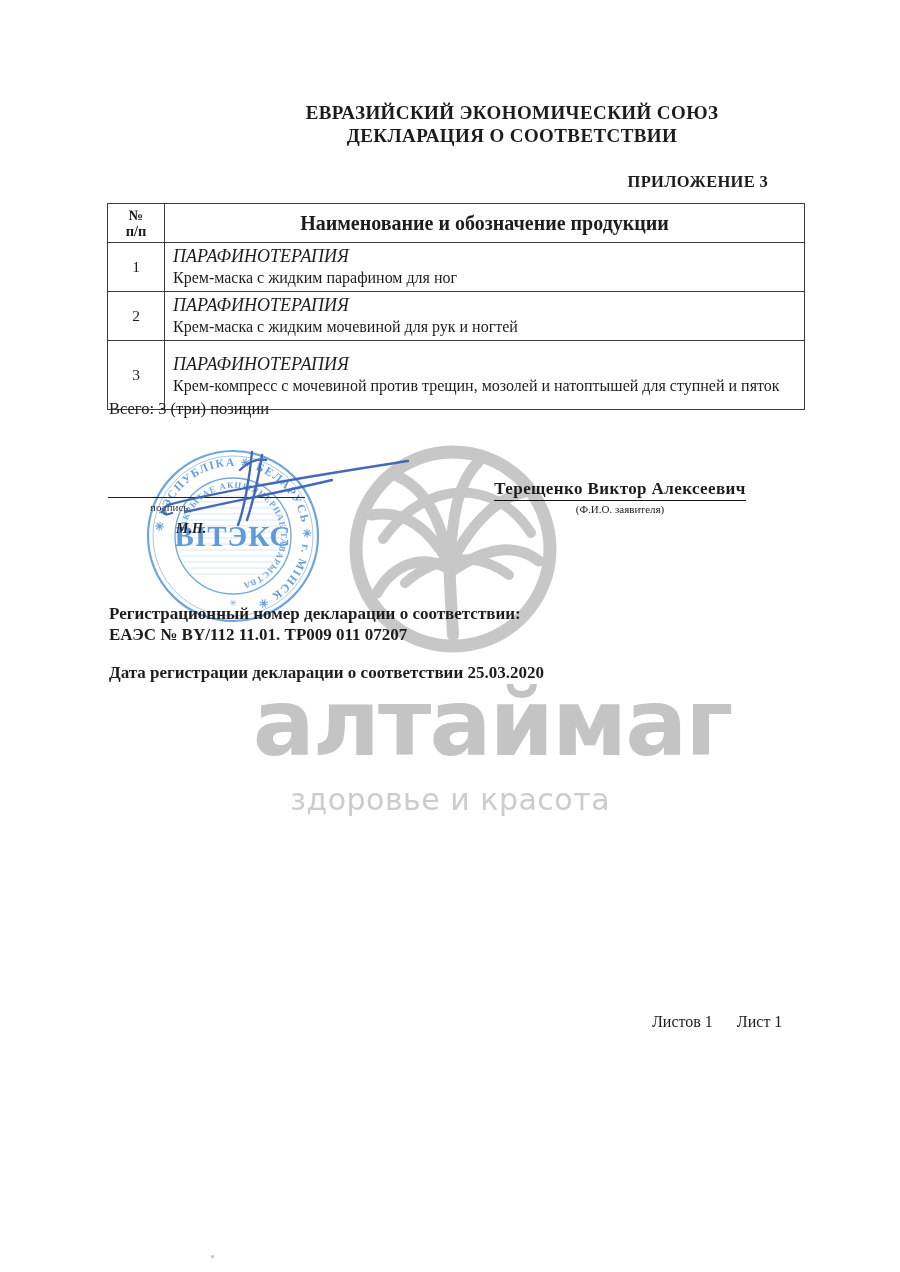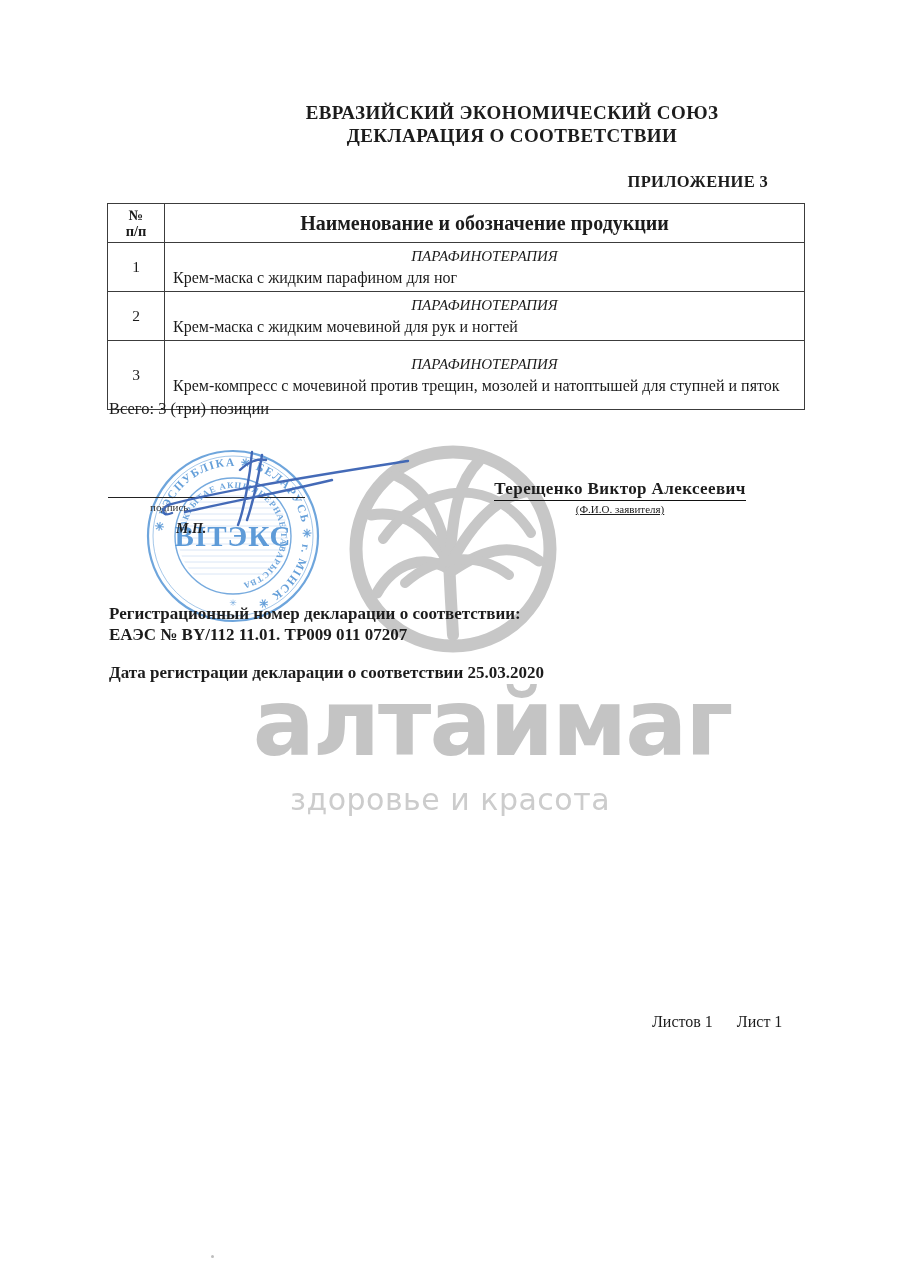--- a/index.html
+++ b/index.html
@@ -20,31 +20,31 @@
     position:absolute;top:203px;left:107px;width:698px;border-collapse:collapse;
     font-size:16px;
   }
   table.products td,table.products th{
     border:1.5px solid #3c3c3c;padding:2px 8px;vertical-align:middle;
   }
   th.num-h{width:40px;font-size:14.5px;font-weight:bold;line-height:16px;padding:2px 2px;}
   th.name-h{font-size:20px;font-weight:bold;text-align:center;height:34px;}
   td.num-c{text-align:center;font-size:15.5px;width:40px;}
   td.name-c{padding:3px 10px 6px 10px;}
-  .row-cat{font-style:italic;font-size:15px;line-height:22px;text-align:center;}
+  .row-cat{font-style:italic;font-size:18px;line-height:22px;}
   .row-name{font-size:16px;line-height:22px;}
   tr.r1 td{height:42px;} tr.r2 td{height:42px;} tr.r3 td{height:64px;}
   .total-line{position:absolute;top:399px;left:109px;font-size:16.5px;}
   
   .sig-line{position:absolute;top:497px;left:108px;width:197px;border-top:1.6px solid #222;z-index:2;}
   .sig-caption{position:absolute;top:501px;left:150px;font-size:11px;color:#333;z-index:2;}
   .mp-label{position:absolute;top:521px;left:176px;font-size:14px;font-weight:bold;z-index:3;font-style:italic;}
   .stamp{position:absolute;top:448px;left:145px;width:176px;height:176px;z-index:1;}
   .sig-strokes{position:absolute;top:440px;left:100px;width:320px;height:120px;z-index:4;}
-  .applicant{position:absolute;top:479px;left:470px;width:300px;text-align:center;z-index:2;text-decoration:underline;}
+  .applicant{position:absolute;top:479px;left:470px;width:300px;text-align:center;z-index:2;}
   .applicant-name{display:inline-block;font-weight:bold;font-size:17px;letter-spacing:.4px;border-bottom:1.7px solid #111;padding-bottom:1px;}
   .applicant-cap{font-size:11px;margin-top:2px;color:#222;}
   
   .tree-mark{position:absolute;top:443px;left:347px;width:212px;height:212px;z-index:0;}
   .brand-mark{
     position:absolute;top:676px;left:0;width:900px;text-align:center;z-index:0;
     font-family:"DejaVu Sans","Liberation Sans",sans-serif;font-weight:bold;
     font-size:92px;letter-spacing:-2px;line-height:96px;padding-left:42px;
   }
   .tagline-mark{

